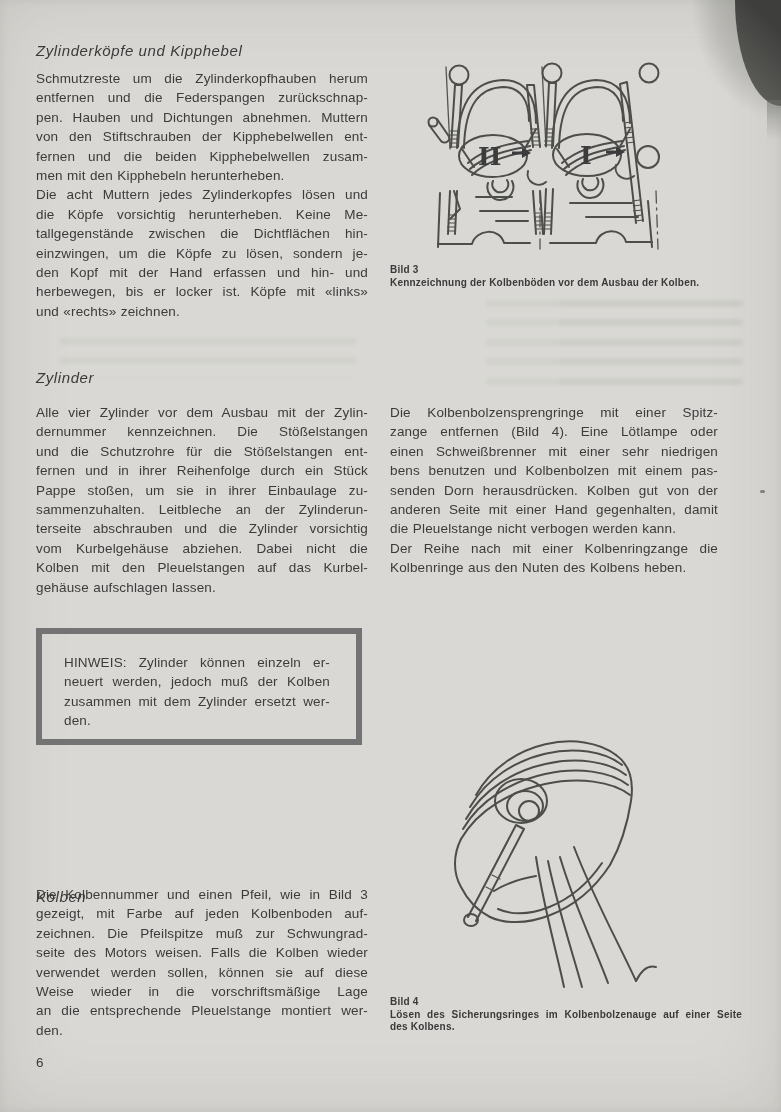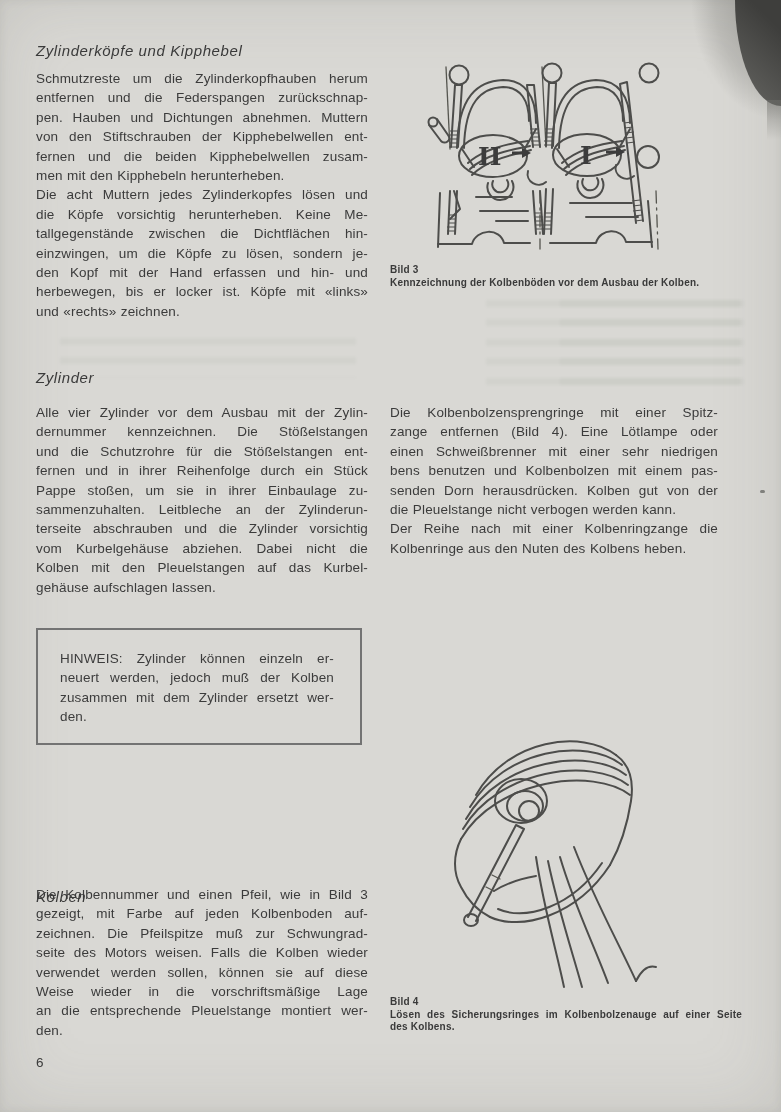--- a/index.html
+++ b/index.html
@@ -46,21 +46,21 @@
     font-size:15px;
     letter-spacing:0.6px;
     color:#3a3a3a;
     text-align:center;
   }
   .textblock{position:absolute;width:332px;font-size:13.5px;line-height:19.4px;letter-spacing:0.15px;word-spacing:0.5px;color:#3b3b3b;}
   .jline{text-align:justify;text-align-last:justify;hyphens:none;overflow:hidden;}
   .jline.plast{text-align-last:left;}
   .note-box{
     position:absolute;left:36px;top:628px;width:326px;height:117px;
-    border:2px solid #737373;box-sizing:border-box;
+    border:6px solid #737373;box-sizing:border-box;
     padding:19px 26px 0 22px;
     font-size:13.5px;line-height:19.4px;letter-spacing:0.15px;
   }
   .caption{position:absolute;width:352px;font-weight:bold;font-size:10px;line-height:12.5px;letter-spacing:0.2px;color:#3a3a3a;}
   .caption .jline{overflow:visible;}
   .pageno{position:absolute;left:36px;top:1055px;font-size:13.5px;letter-spacing:1px;color:#3b3b3b;}
 
   
   .figure{position:absolute;}
   .figure svg{display:block;}
@@ -222,20 +222,21 @@
       </div>
   </div>
 
   <div class="textblock" style="left:390px;top:403px;width:328px;">
     <div>
         <div class="jline">Die Kolbenbolzensprengringe mit einer Spitz-</div>
         <div class="jline">zange entfernen (Bild 4).  Eine Lötlampe oder</div>
         <div class="jline">einen Schweißbrenner mit einer sehr niedrigen</div>
         <div class="jline">bens benutzen und Kolbenbolzen mit einem pas-</div>
         <div class="jline">senden Dorn herausdrücken. Kolben gut von der</div>
+        <div class="jline">anderen Seite mit einer Hand gegenhalten, damit</div>
         <div class="jline plast">die Pleuelstange nicht verbogen werden kann.</div>
       </div>
     <div>
         <div class="jline">Der Reihe nach mit einer Kolbenringzange die</div>
         <div class="jline plast">Kolbenringe aus den Nuten des Kolbens heben.</div>
       </div>
   </div>
 
   <div class="figure" style="left:424px;top:728px;">
     <svg width="318" height="264" viewBox="0 0 318 262">

